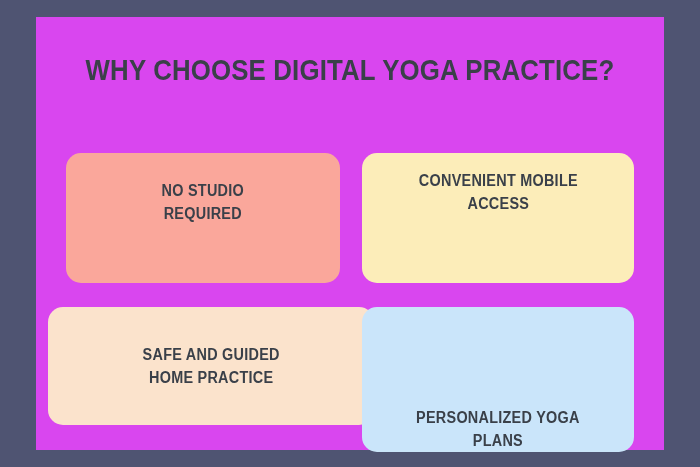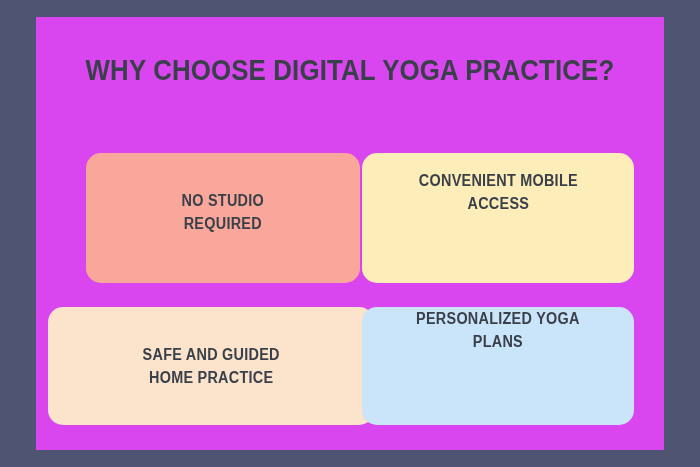--- a/index.html
+++ b/index.html
@@ -62,39 +62,38 @@
     transform-origin: 50% 50%;
     white-space: nowrap;
   }
   .card-line { display: block; }
 
   
   #card-no-studio {
     left: 30px;  top: 136px;  width: 274px; height: 130px;
     background: #faa79b;
     align-items: flex-start;
-    padding-top: 36px;
-    margin-left: 20px;
+    padding-top: 26px;
   }
   #card-mobile-access {
     left: 326px; top: 136px;  width: 272px; height: 130px;
     background: #fcedb9;
     align-items: flex-start;
     padding-top: 16px;
   }
   
   #card-home-practice {
     left: 12px;  top: 290px;  width: 326px; height: 118px;
     background: #fbe3cc;
     align-items: center;
   }
   #card-yoga-plans {
-    left: 326px; top: 290px;  width: 272px; height: 118px;
+    left: 326px; top: 290px;  width: 272px; height: 145px;
     background: #cae5fa;
-    align-items: flex-start;
+    align-items: flex-end;
   }
 </style>
 </head>
 <body>
 
 <div id="canvas">
 
   <div id="frame"></div>
 
   <div id="panel">

